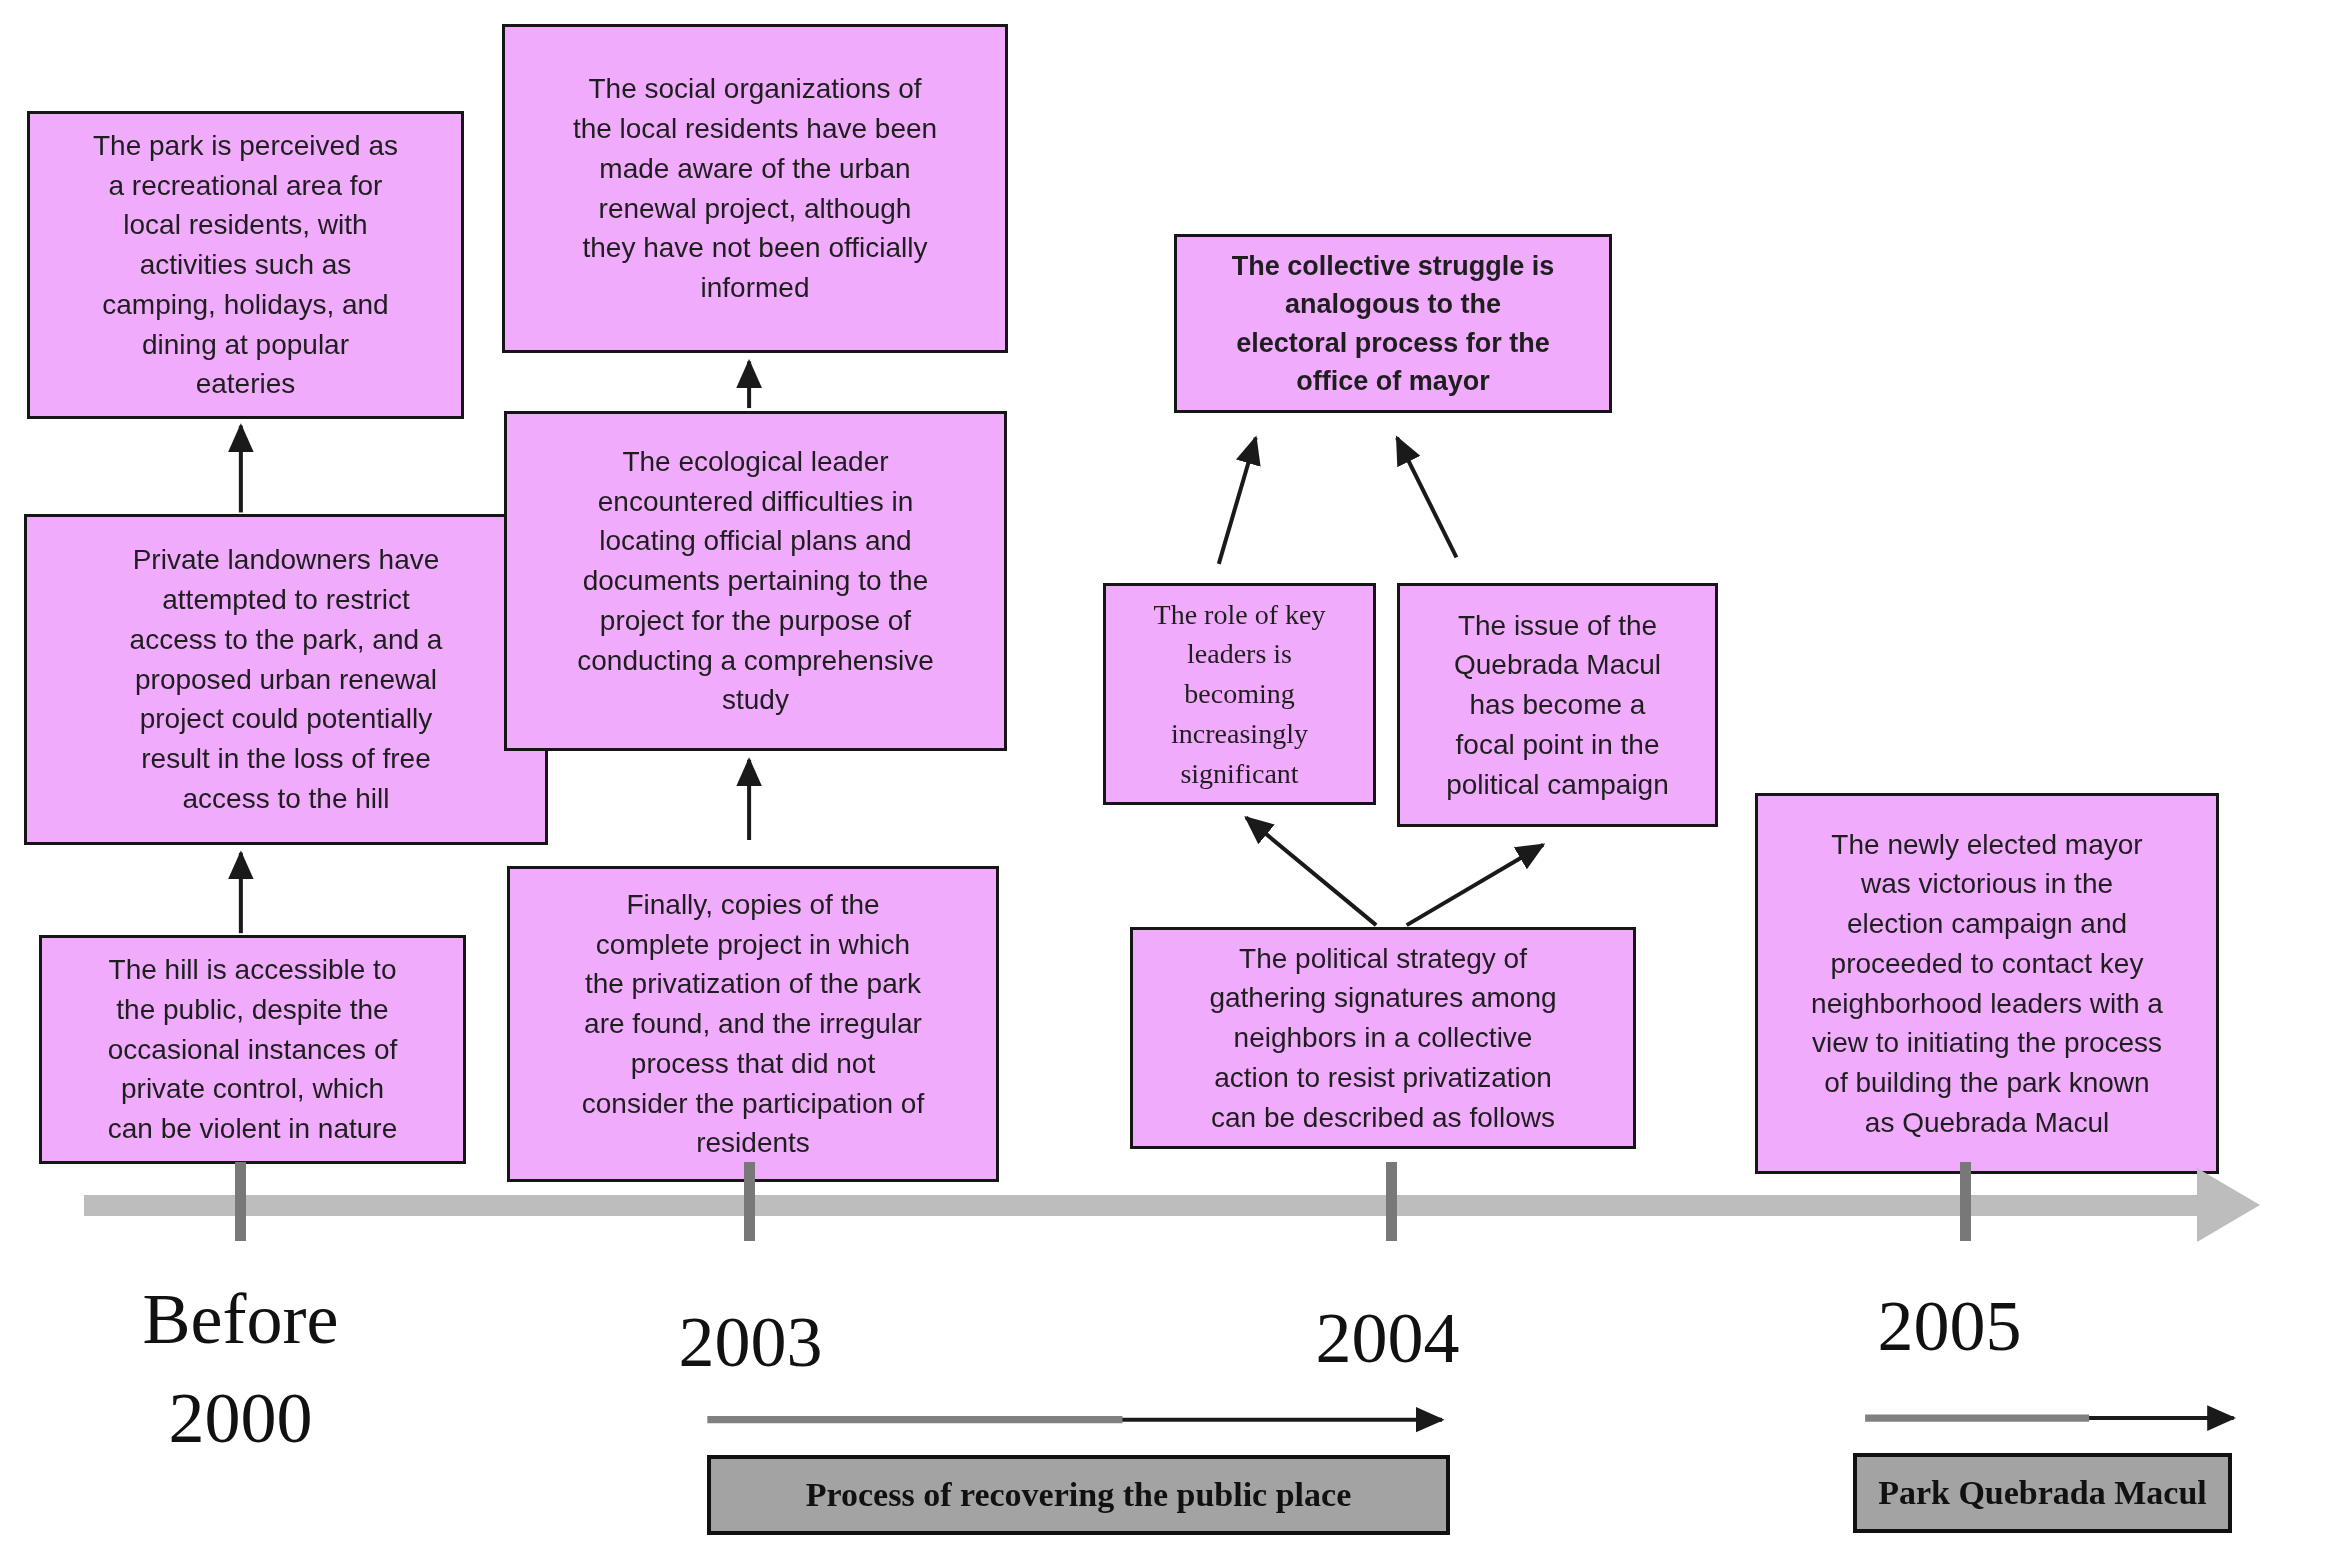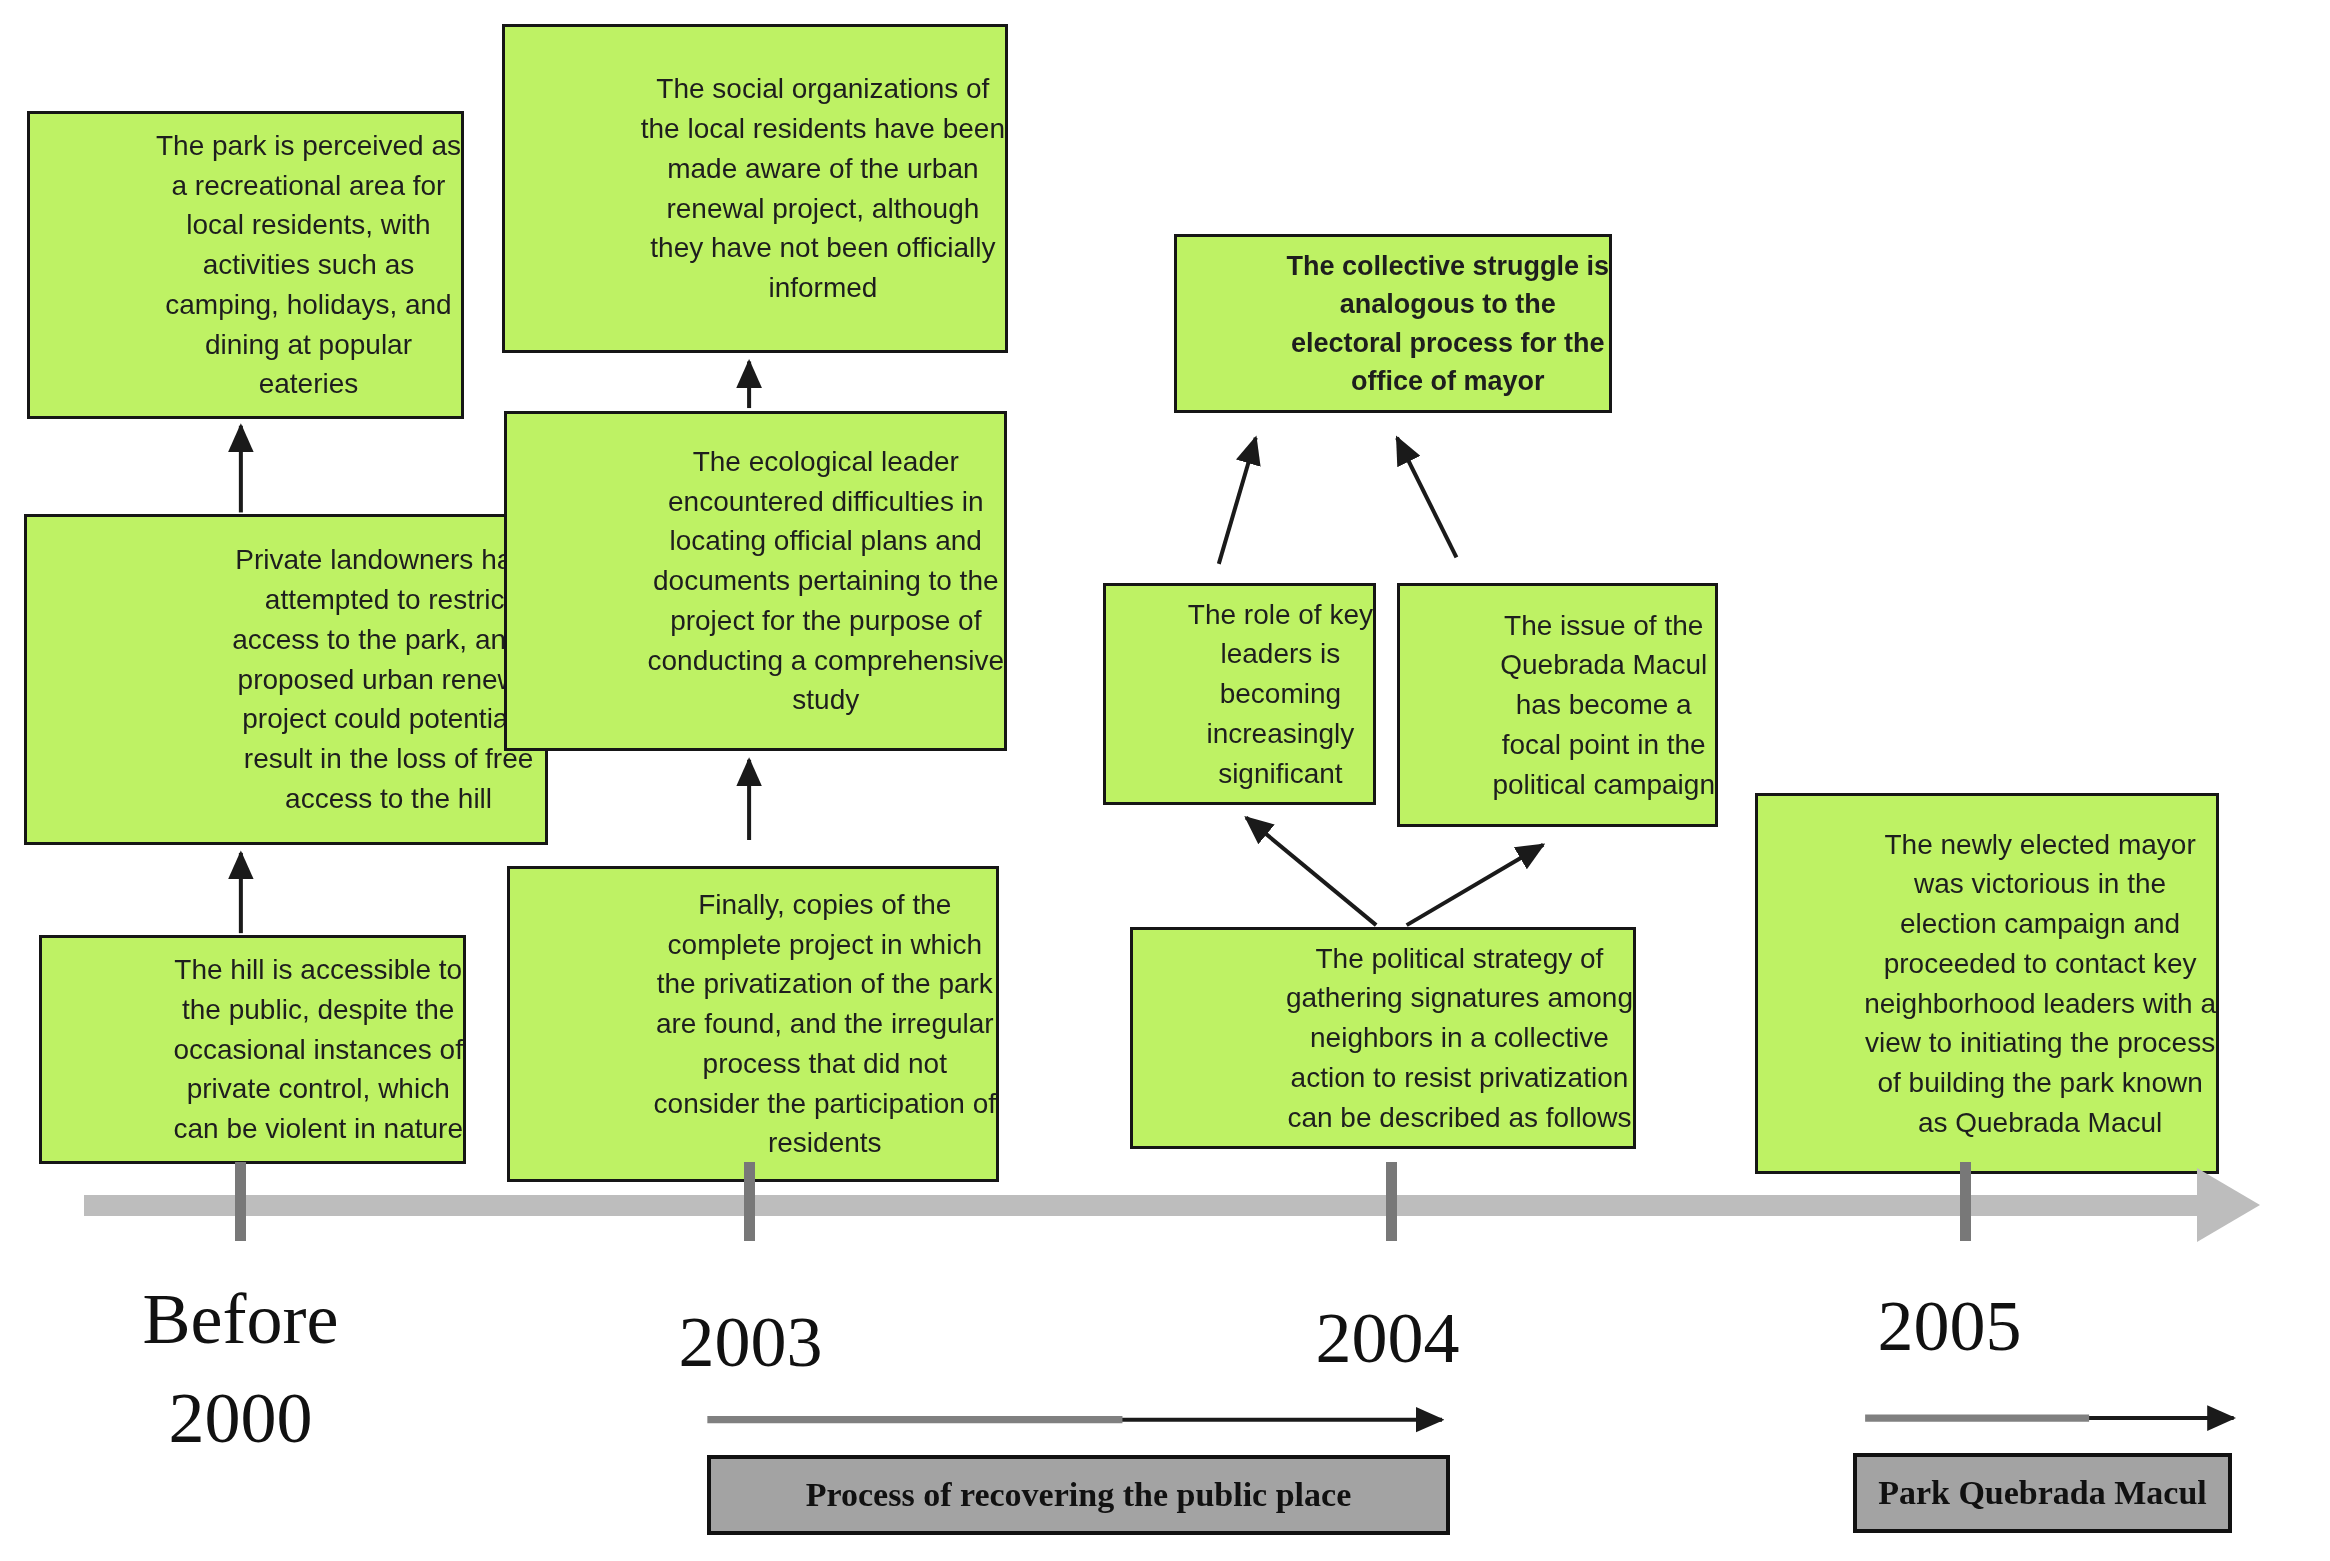--- a/index.html
+++ b/index.html
@@ -15,22 +15,22 @@
     position:relative;
     width:2330px;height:1562px;
     background:#ffffff;
     font-family:"Liberation Sans", sans-serif;
     color:var(--text);
     overflow:hidden;
   }
   .box{
     position:absolute;
     border:3.2px solid var(--box-border);
-    background:#bef264;
-    display:flex;align-items:center;justify-content:flex-end;
+    background:#f0abfc;
+    display:flex;align-items:center;justify-content:center;
     text-align:center;
     font-size:28px;line-height:1.42;
     color:var(--text);
     box-sizing:border-box;
   }
   .box .txt{white-space:pre-line;}
   .box.bold{font-weight:bold;font-size:27px;}
   .year{
     position:absolute;
     font-family:"Liberation Serif", serif;
@@ -130,21 +130,21 @@
 consider the participation of
 residents</span>
   </div>
 
   <div class="box bold" style="left:1174px;top:234px;width:438px;height:179px;">
     <span class="txt">The collective struggle is
 analogous  to the
 electoral process for the
 office of mayor</span>
   </div>
-  <div class="box" style="left:1103px;top:583px;width:273px;height:222px;">
+  <div class="box" style="left:1103px;top:583px;width:273px;height:222px;font-family:Liberation Serif, serif;">
     <span class="txt">The role of key
 leaders is
 becoming
 increasingly
 significant</span>
   </div>
   <div class="box" style="left:1397px;top:583px;width:321px;height:244px;">
     <span class="txt">The issue of the
 Quebrada Macul
 has become a

